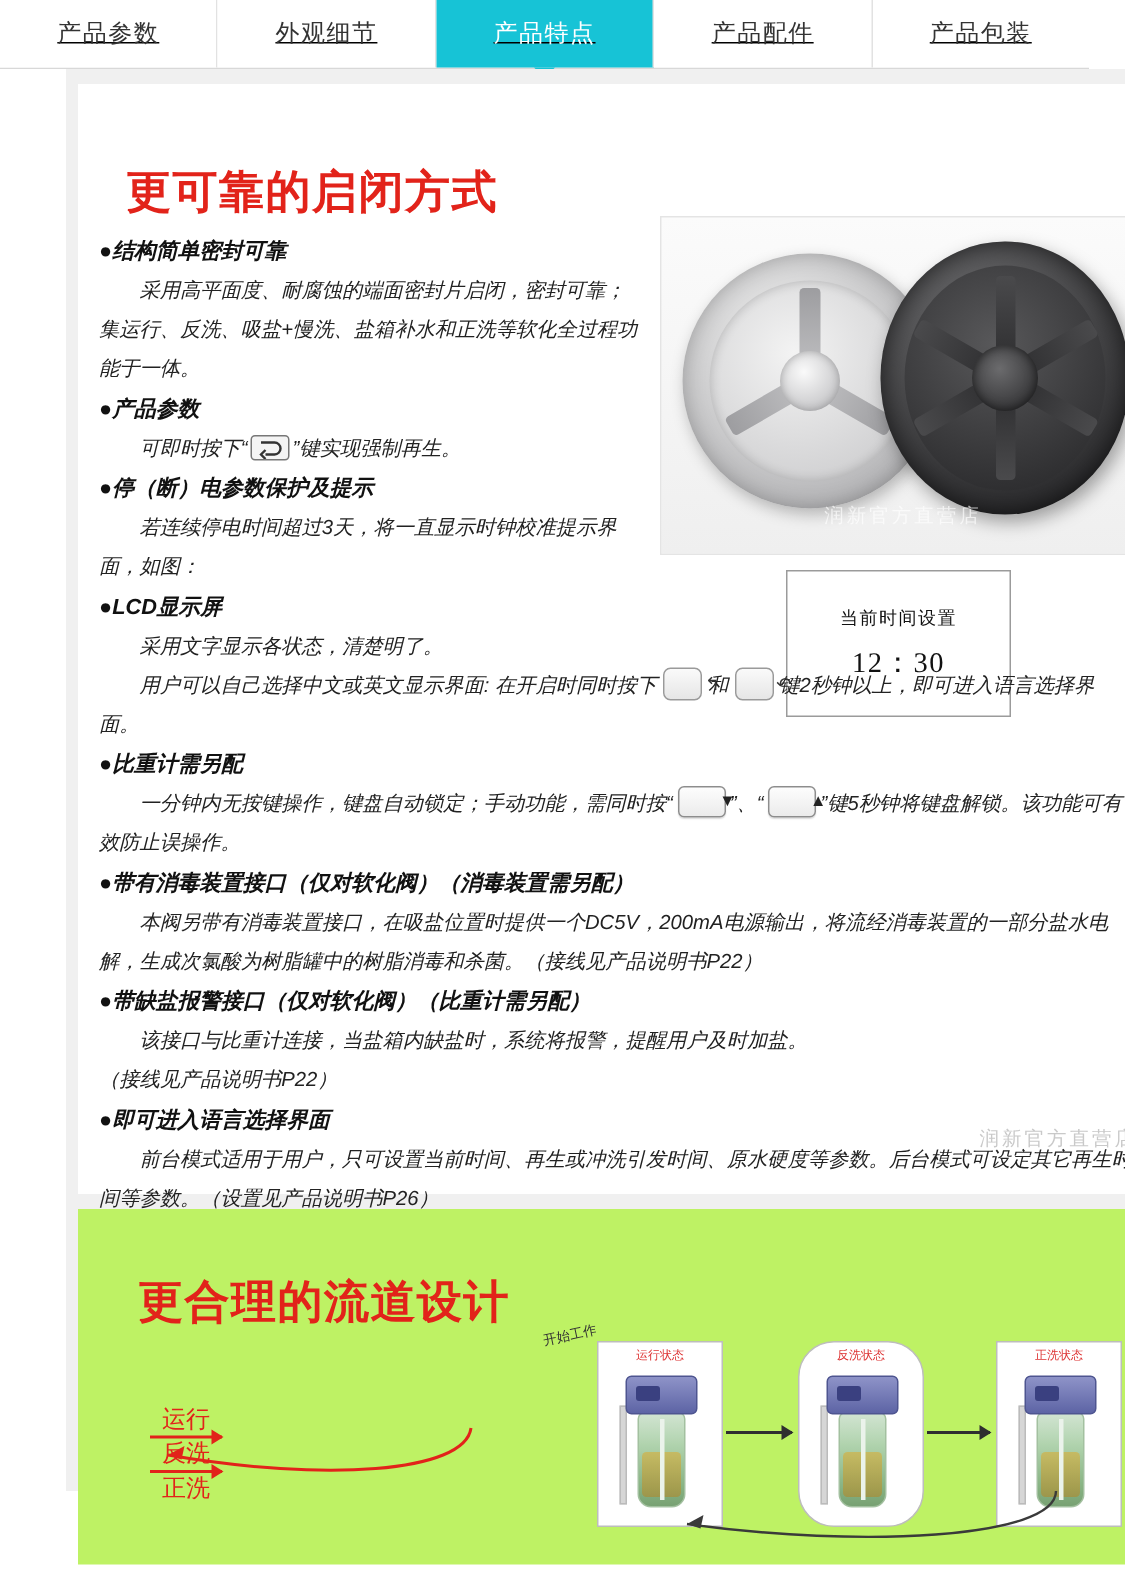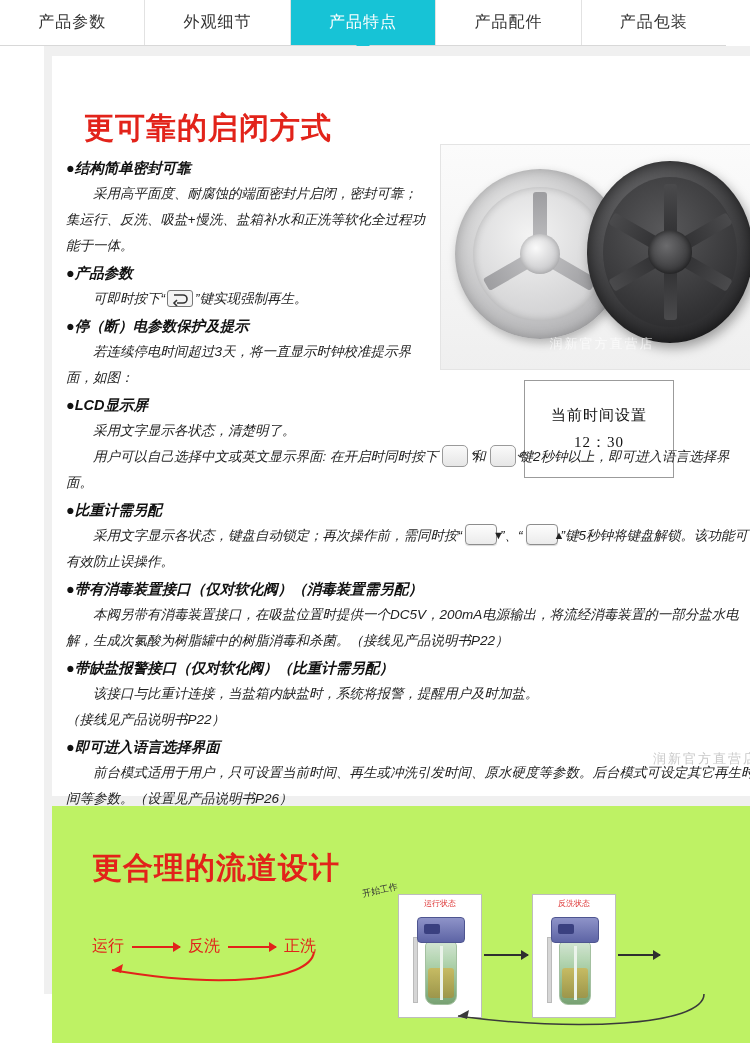--- a/index.html
+++ b/index.html
@@ -11,20 +11,21 @@
     overflow: hidden;
   }
   .page { position: relative; width: 750px; height: 1053px; background: #ffffff; }
 
   
   .tabbar {
     position: absolute; left: 0; top: 0; width: 726px; height: 46px;
     display: flex; align-items: stretch;
     background: #ffffff;
     border-bottom: 1px solid #d8d8d8;
+    text-decoration: underline;
   }
   .tab {
     flex: 1 1 0;
     display: flex; align-items: center; justify-content: center;
     font-size: 16px; color: #333333;
     background: #ffffff;
     border-right: 1px solid #e2e2e2;
     letter-spacing: 1px;
     cursor: pointer;
   }
@@ -190,35 +191,35 @@
 
   
   .lcd {
     position: absolute; left: 472px; top: 324px; width: 150px; height: 98px;
     border: 1px solid #9b9b9b;
     background: #ffffff;
     display: flex; flex-direction: column; align-items: center; justify-content: center;
     font-family: "Liberation Serif", "DejaVu Serif", serif;
     color: #111;
   }
-  .lcd .l1 { font-size: 15px; letter-spacing: 1px; }
-  .lcd .l2 { font-size: 15px; margin-top: 8px; letter-spacing: 1px; }
+  .lcd .l1 { font-size: 12px; letter-spacing: 1px; }
+  .lcd .l2 { font-size: 19px; margin-top: 8px; letter-spacing: 1px; }
 
   
   .watermark {
     position: absolute; right: 28px; top: 694px;
     font-size: 13px; color: #c9c9c9; letter-spacing: 2px;
   }
 
   
   .flow-title { position: absolute; left: 40px; top: 42px; }
   .flowchain {
     position: absolute; left: 40px; top: 130px;
     display: flex; align-items: center;
-    font-size: 16px; color: #e2231a;
+    font-size: 16px; color: #e2231a; flex-direction: column;
   }
   .flowchain .arrow {
     display: inline-block; width: 48px; height: 2px; background: #e2231a;
     margin: 0 8px; position: relative;
   }
   .flowchain .arrow::after {
     content: ""; position: absolute; right: -1px; top: -4px;
     border-left: 8px solid #e2231a;
     border-top: 5px solid transparent;
     border-bottom: 5px solid transparent;
@@ -353,21 +354,21 @@
         <div class="para narrow">若连续停电时间超过3天，将一直显示时钟校准提示界面，如图：</div>
 
         <div class="bullet narrow">●LCD显示屏</div>
         <div class="para narrow">采用文字显示各状态，清楚明了。</div>
         <div class="para">
           <span>用户可以自己选择中文或英文显示界面: 在开启时同时按下</span><span class="circle-key"><span class="glyph">↰</span></span><span>和</span><span class="circle-key"><span class="glyph">↶</span></span><span>键2秒钟以上，即可进入语言选择界面。</span>
         </div>
 
         <div class="bullet">●比重计需另配</div>
         <div class="para">
-          <span>采用文字显示各状态，键盘自动锁定；再次操作前，需同时按“</span><span class="key-big"><span class="glyph">▼</span></span><span>”、“</span><span class="key-big"><span class="glyph">▲</span></span><span>”键5秒钟将键盘解锁。该功能可有效防止误操作。</span>
+          <span>一分钟内无按键操作，键盘自动锁定；手动功能，需同时按“</span><span class="key-big"><span class="glyph">▼</span></span><span>”、“</span><span class="key-big"><span class="glyph">▲</span></span><span>”键5秒钟将键盘解锁。该功能可有效防止误操作。</span>
         </div>
 
         <div class="bullet">●带有消毒装置接口（仅对软化阀）（消毒装置需另配）</div>
         <div class="para">本阀另带有消毒装置接口，在吸盐位置时提供一个DC5V，200mA电源输出，将流经消毒装置的一部分盐水电解，生成次氯酸为树脂罐中的树脂消毒和杀菌。（接线见产品说明书P22）</div>
 
         <div class="bullet">●带缺盐报警接口（仅对软化阀）（比重计需另配）</div>
         <div class="para">该接口与比重计连接，当盐箱内缺盐时，系统将报警，提醒用户及时加盐。</div>
         <div class="para noindent">（接线见产品说明书P22）</div>
 
         <div class="bullet">●即可进入语言选择界面</div>
@@ -402,34 +403,47 @@
           <div class="tank">
               <div class="resin"></div>
               <div class="riser"></div>
             </div>
           <div class="valvehead">
               <div class="btn"></div>
             </div>
         </div>
       </div>
 
-      <div class="devbox" style="left:480px; top:88px;">
+      <div class="devbox" style="left:480px; top:88px;border-radius:24px;">
         <div class="cap">反洗状态</div>
         <div class="dev-art">
           <div class="pipe"></div>
           <div class="tank">
               <div class="resin"></div>
               <div class="riser"></div>
             </div>
           <div class="valvehead">
               <div class="btn"></div>
             </div>
         </div>
       </div>
 
+      <div class="devbox" style="left:612px; top:88px;">
+        <div class="cap">正洗状态</div>
+        <div class="dev-art">
+          <div class="pipe"></div>
+          <div class="tank">
+              <div class="resin"></div>
+              <div class="riser"></div>
+            </div>
+          <div class="valvehead">
+              <div class="btn"></div>
+            </div>
+        </div>
+      </div>
 
       <div class="connector" style="left:432px; top:148px; width:44px;"></div>
       <div class="connector" style="left:566px; top:148px; width:42px;"></div>
 
       <svg style="position:absolute; left:340px; top:186px; width:320px; height:46px;" viewBox="0 0 320 46">
         <path d="M312 2 C 312 34, 180 40, 66 24" fill="none" stroke="#3a3a3a" stroke-width="1.6"></path>
         <path d="M66 24 l 11 -6 l -2 9 z" fill="#3a3a3a"></path>
       </svg>
     </div>
 

